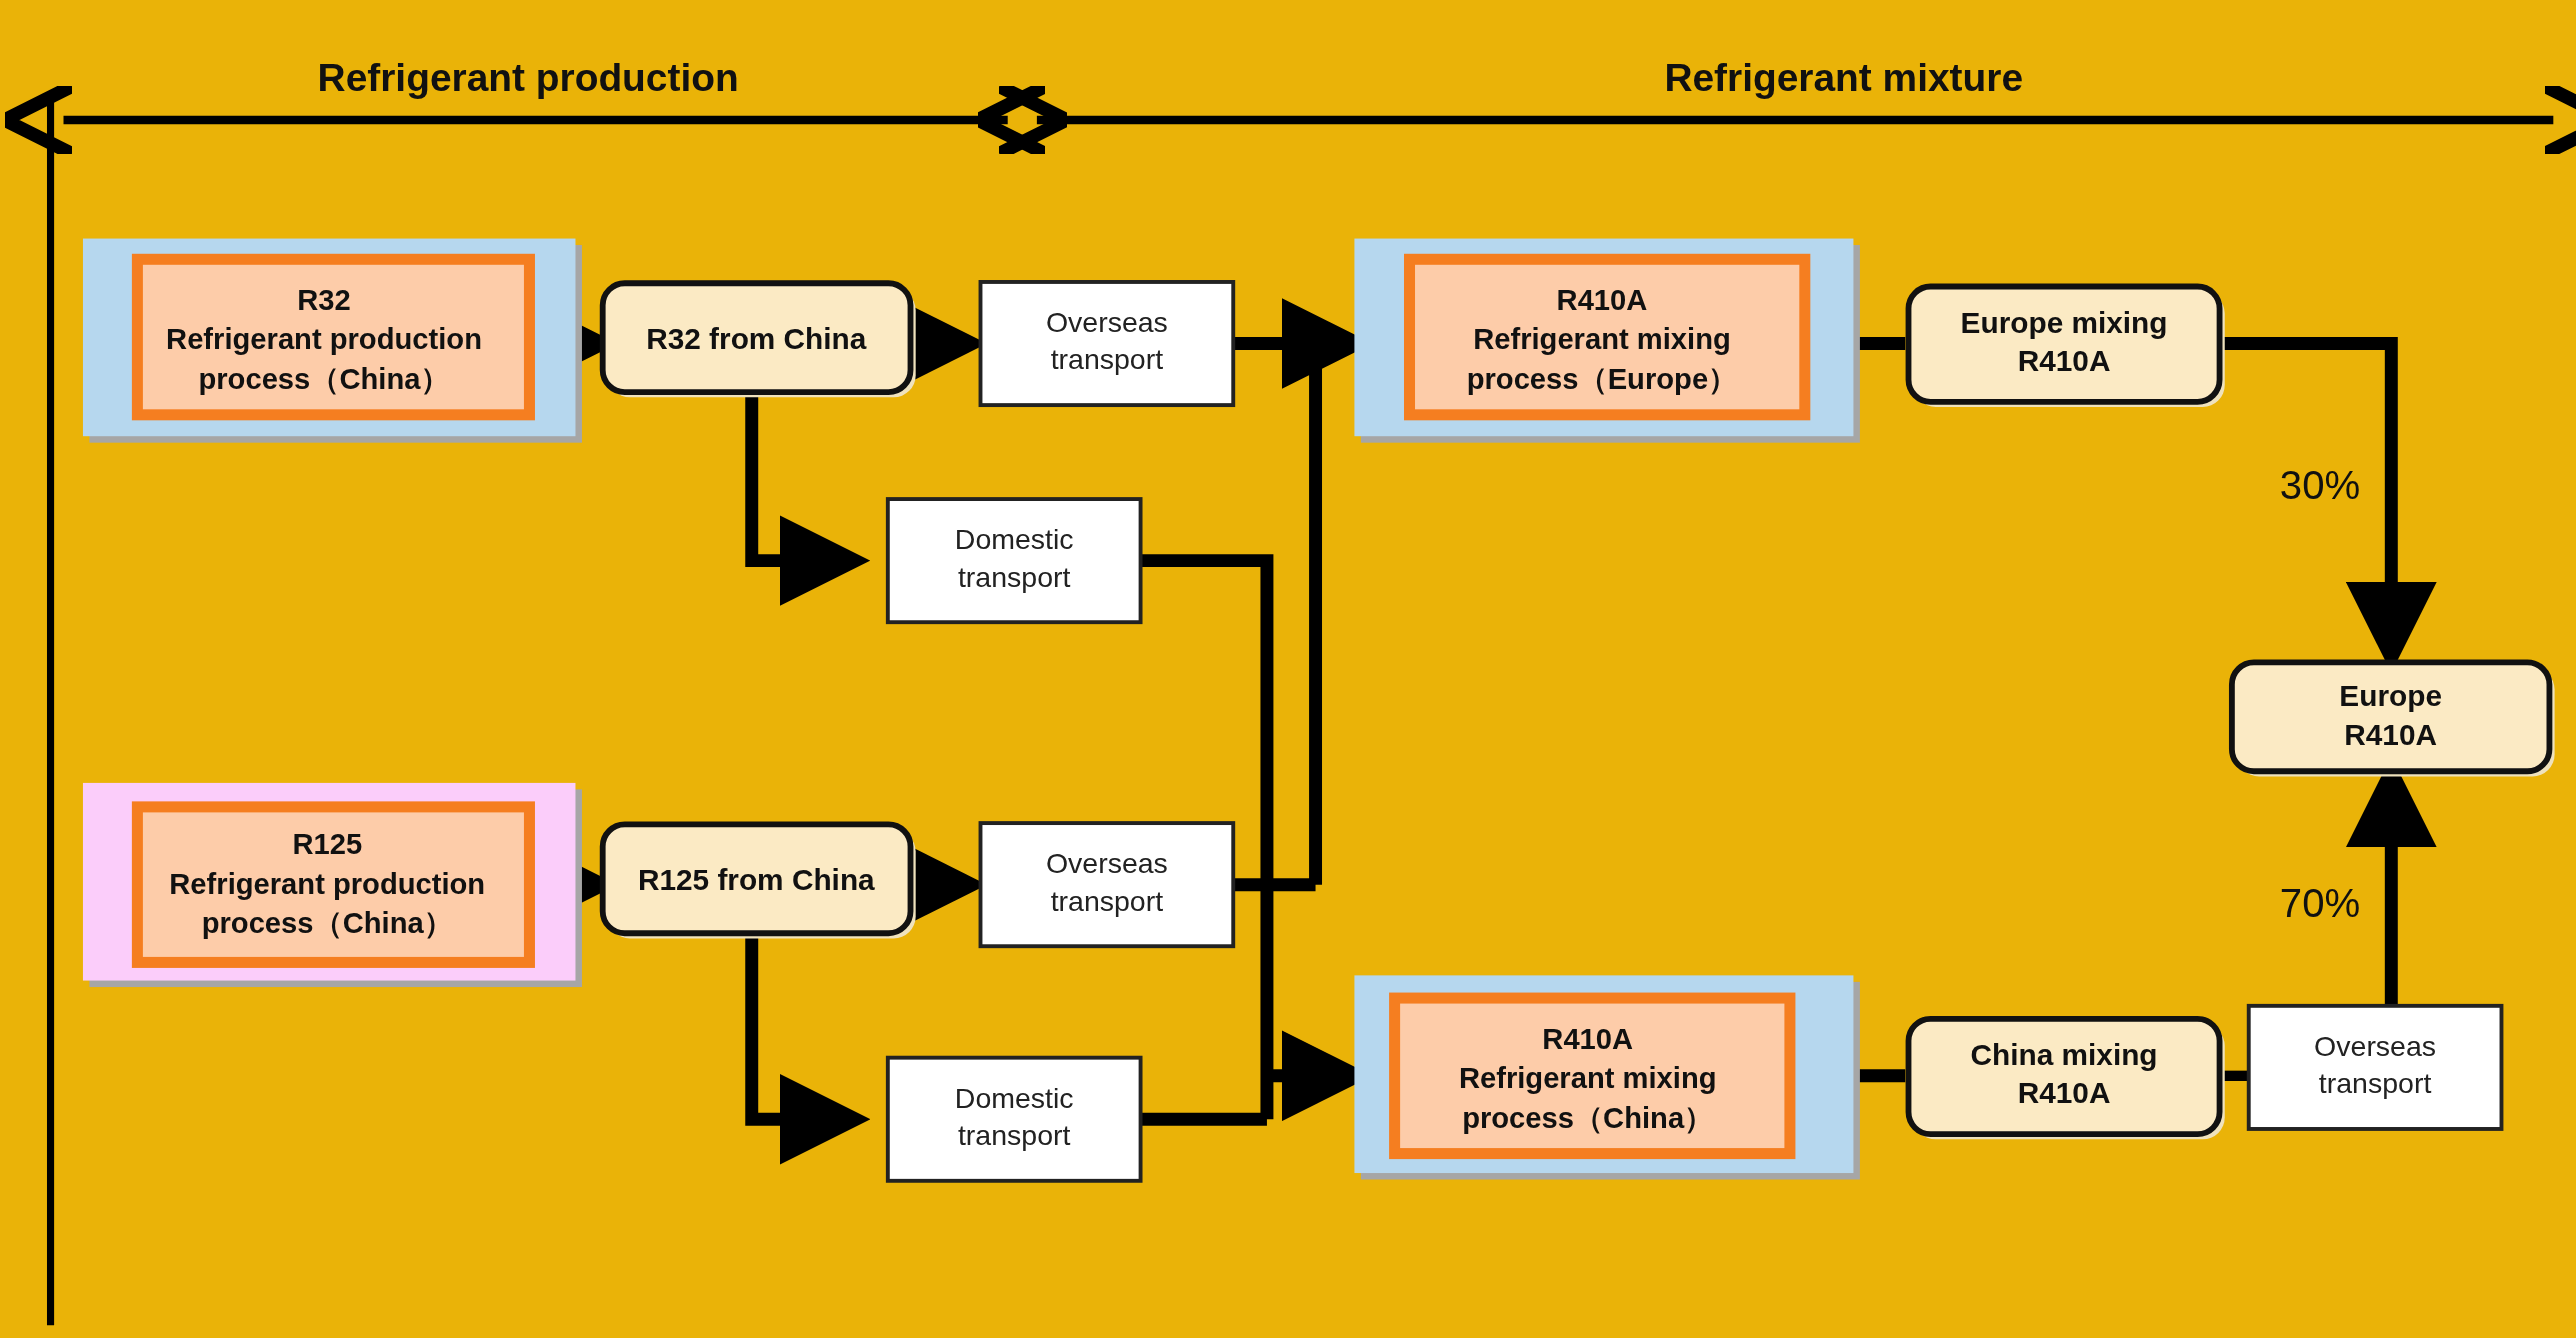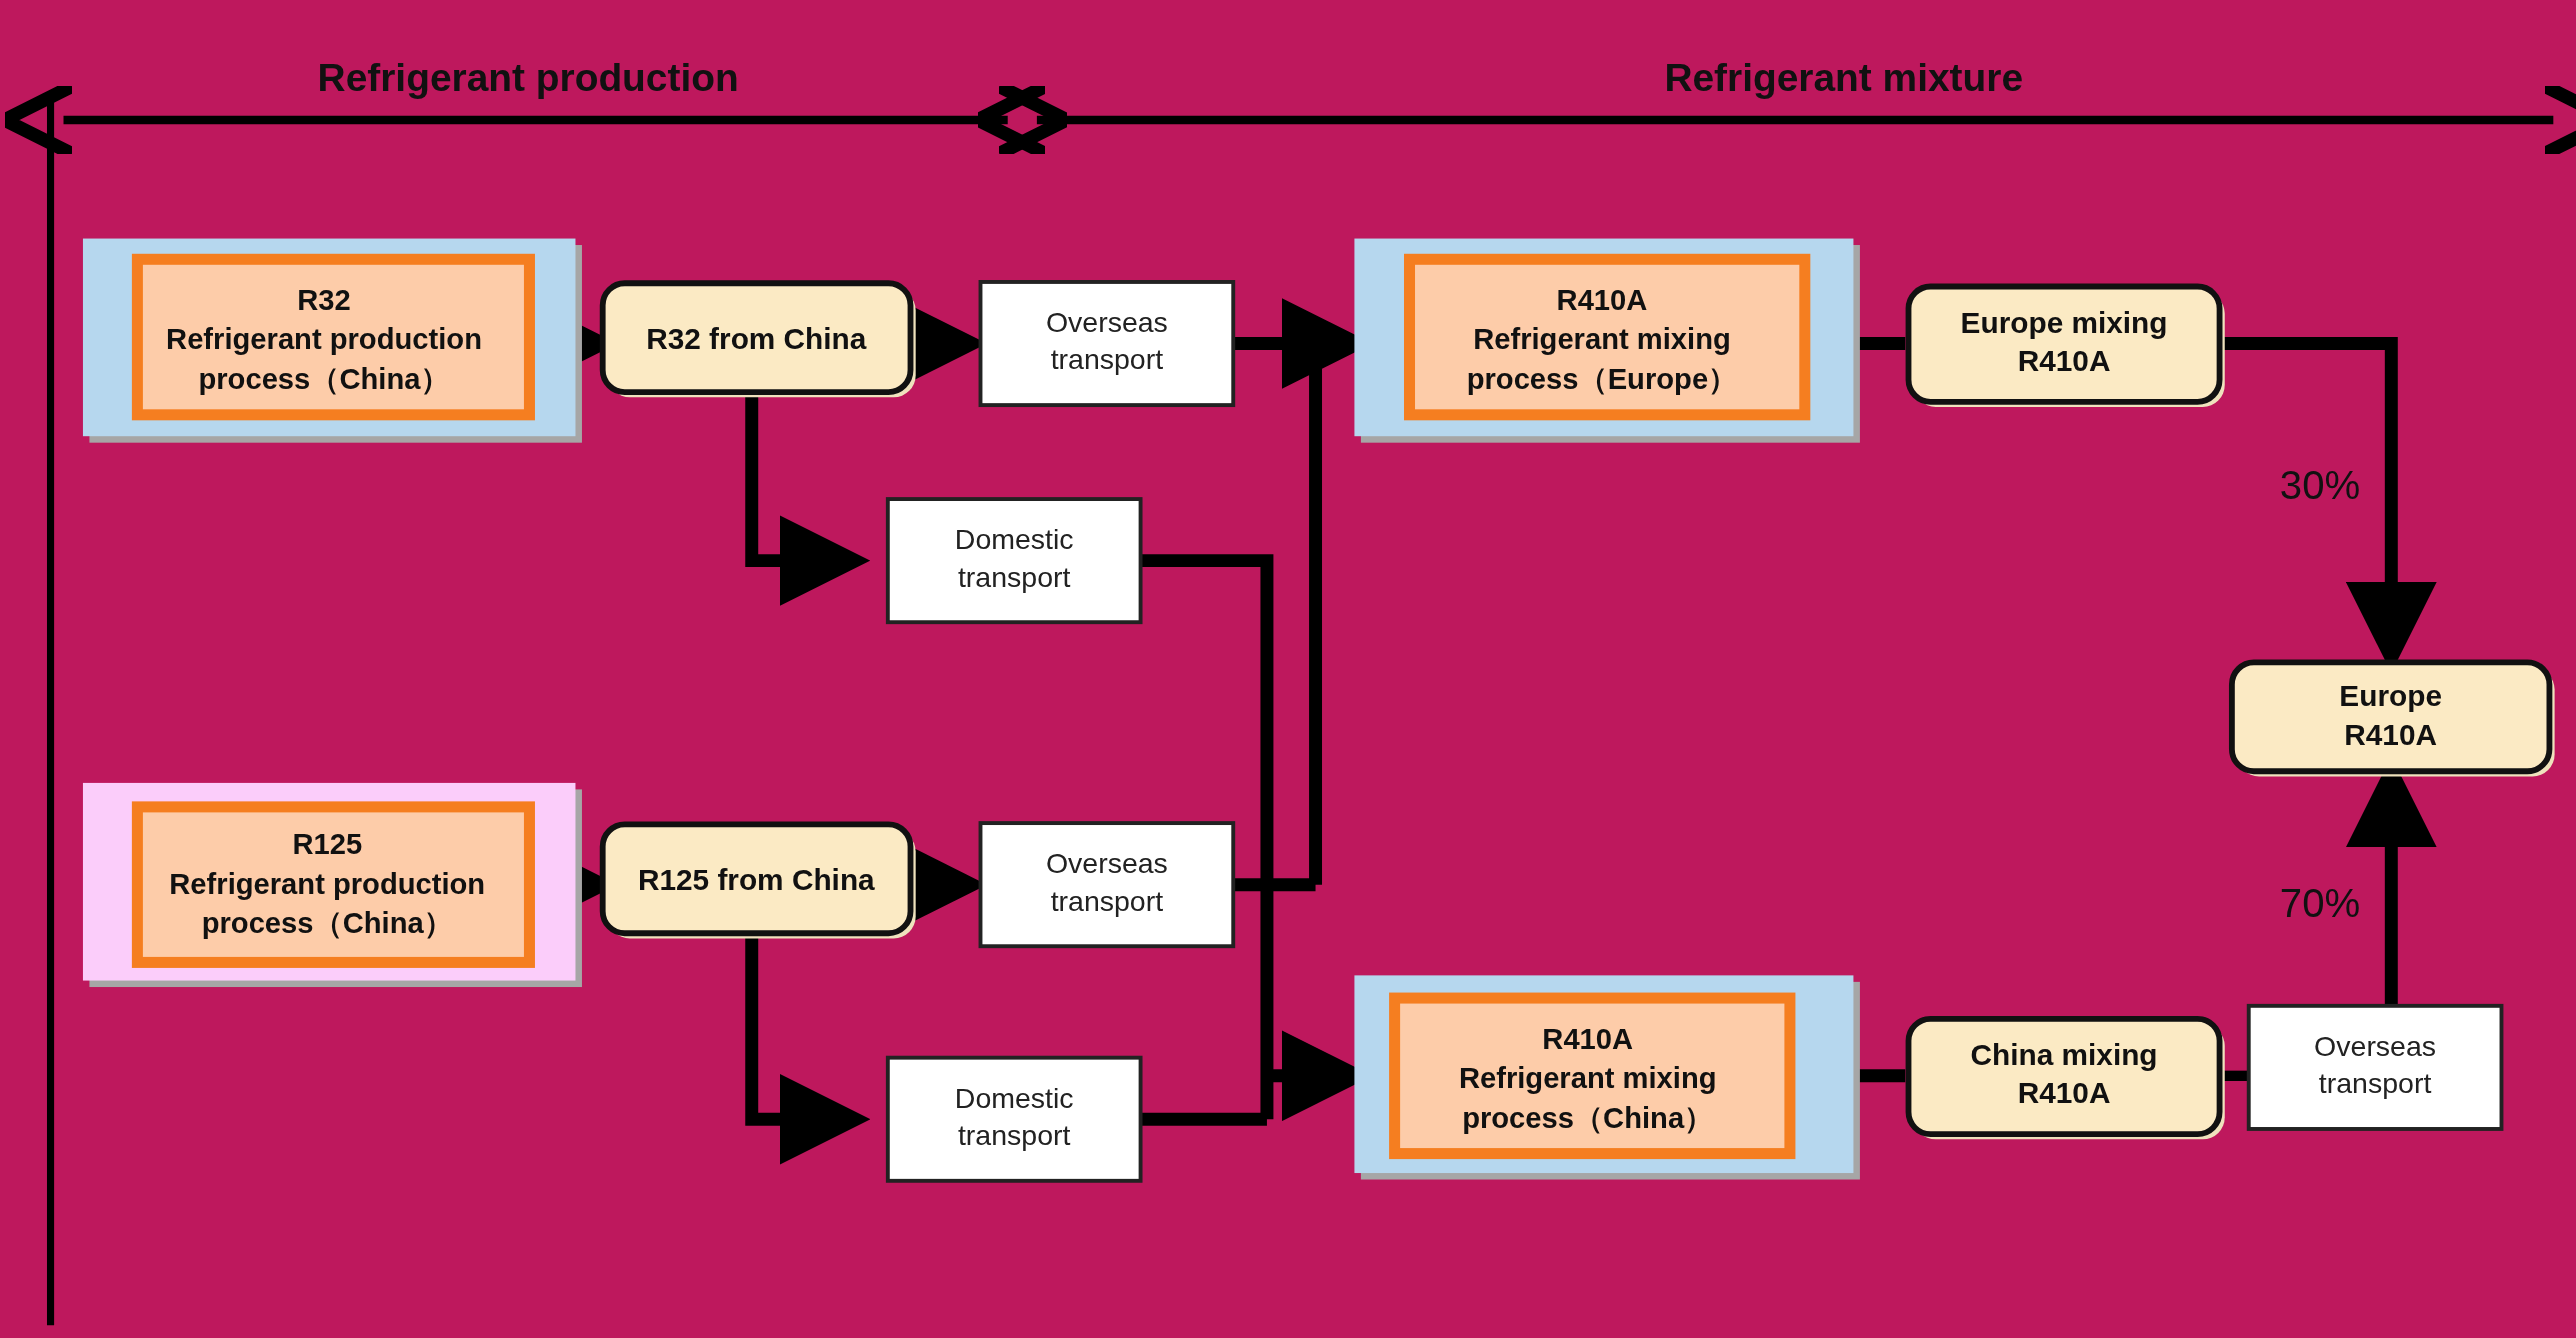--- a/index.html
+++ b/index.html
@@ -1,17 +1,17 @@
 <!DOCTYPE html>
 <html style="font-size:10.4px"><head>
 <meta charset="utf-8">
 <style>
   html,body{margin:0;padding:0;background:#ffffff;}
   body{width:2576px;height:1339px;font-family:"Liberation Sans",sans-serif;overflow:hidden;}
-  #stage{position:relative;width:2576px;height:1339px;background:#be185d;}
+  #stage{position:relative;width:2576px;height:1339px;background:#eab308;}
   svg.flow{position:absolute;left:0;top:0;width:2576px;height:1339px;}
 
   
   .phase-label{font-family:"Liberation Sans",sans-serif;font-size:60px;font-weight:bold;fill:#111;}
   .pct-label{font-family:"Liberation Sans",sans-serif;font-size:62px;fill:#111;}
   .proc-text{font-family:"Liberation Sans",sans-serif;font-size:45px;font-weight:bold;fill:#111;}
   .flowbox-text{font-family:"Liberation Sans",sans-serif;font-size:46px;font-weight:bold;fill:#111;}
   .plain-text{font-family:"Liberation Sans",sans-serif;font-size:44px;fill:#222;}
 </style>
 </head>

